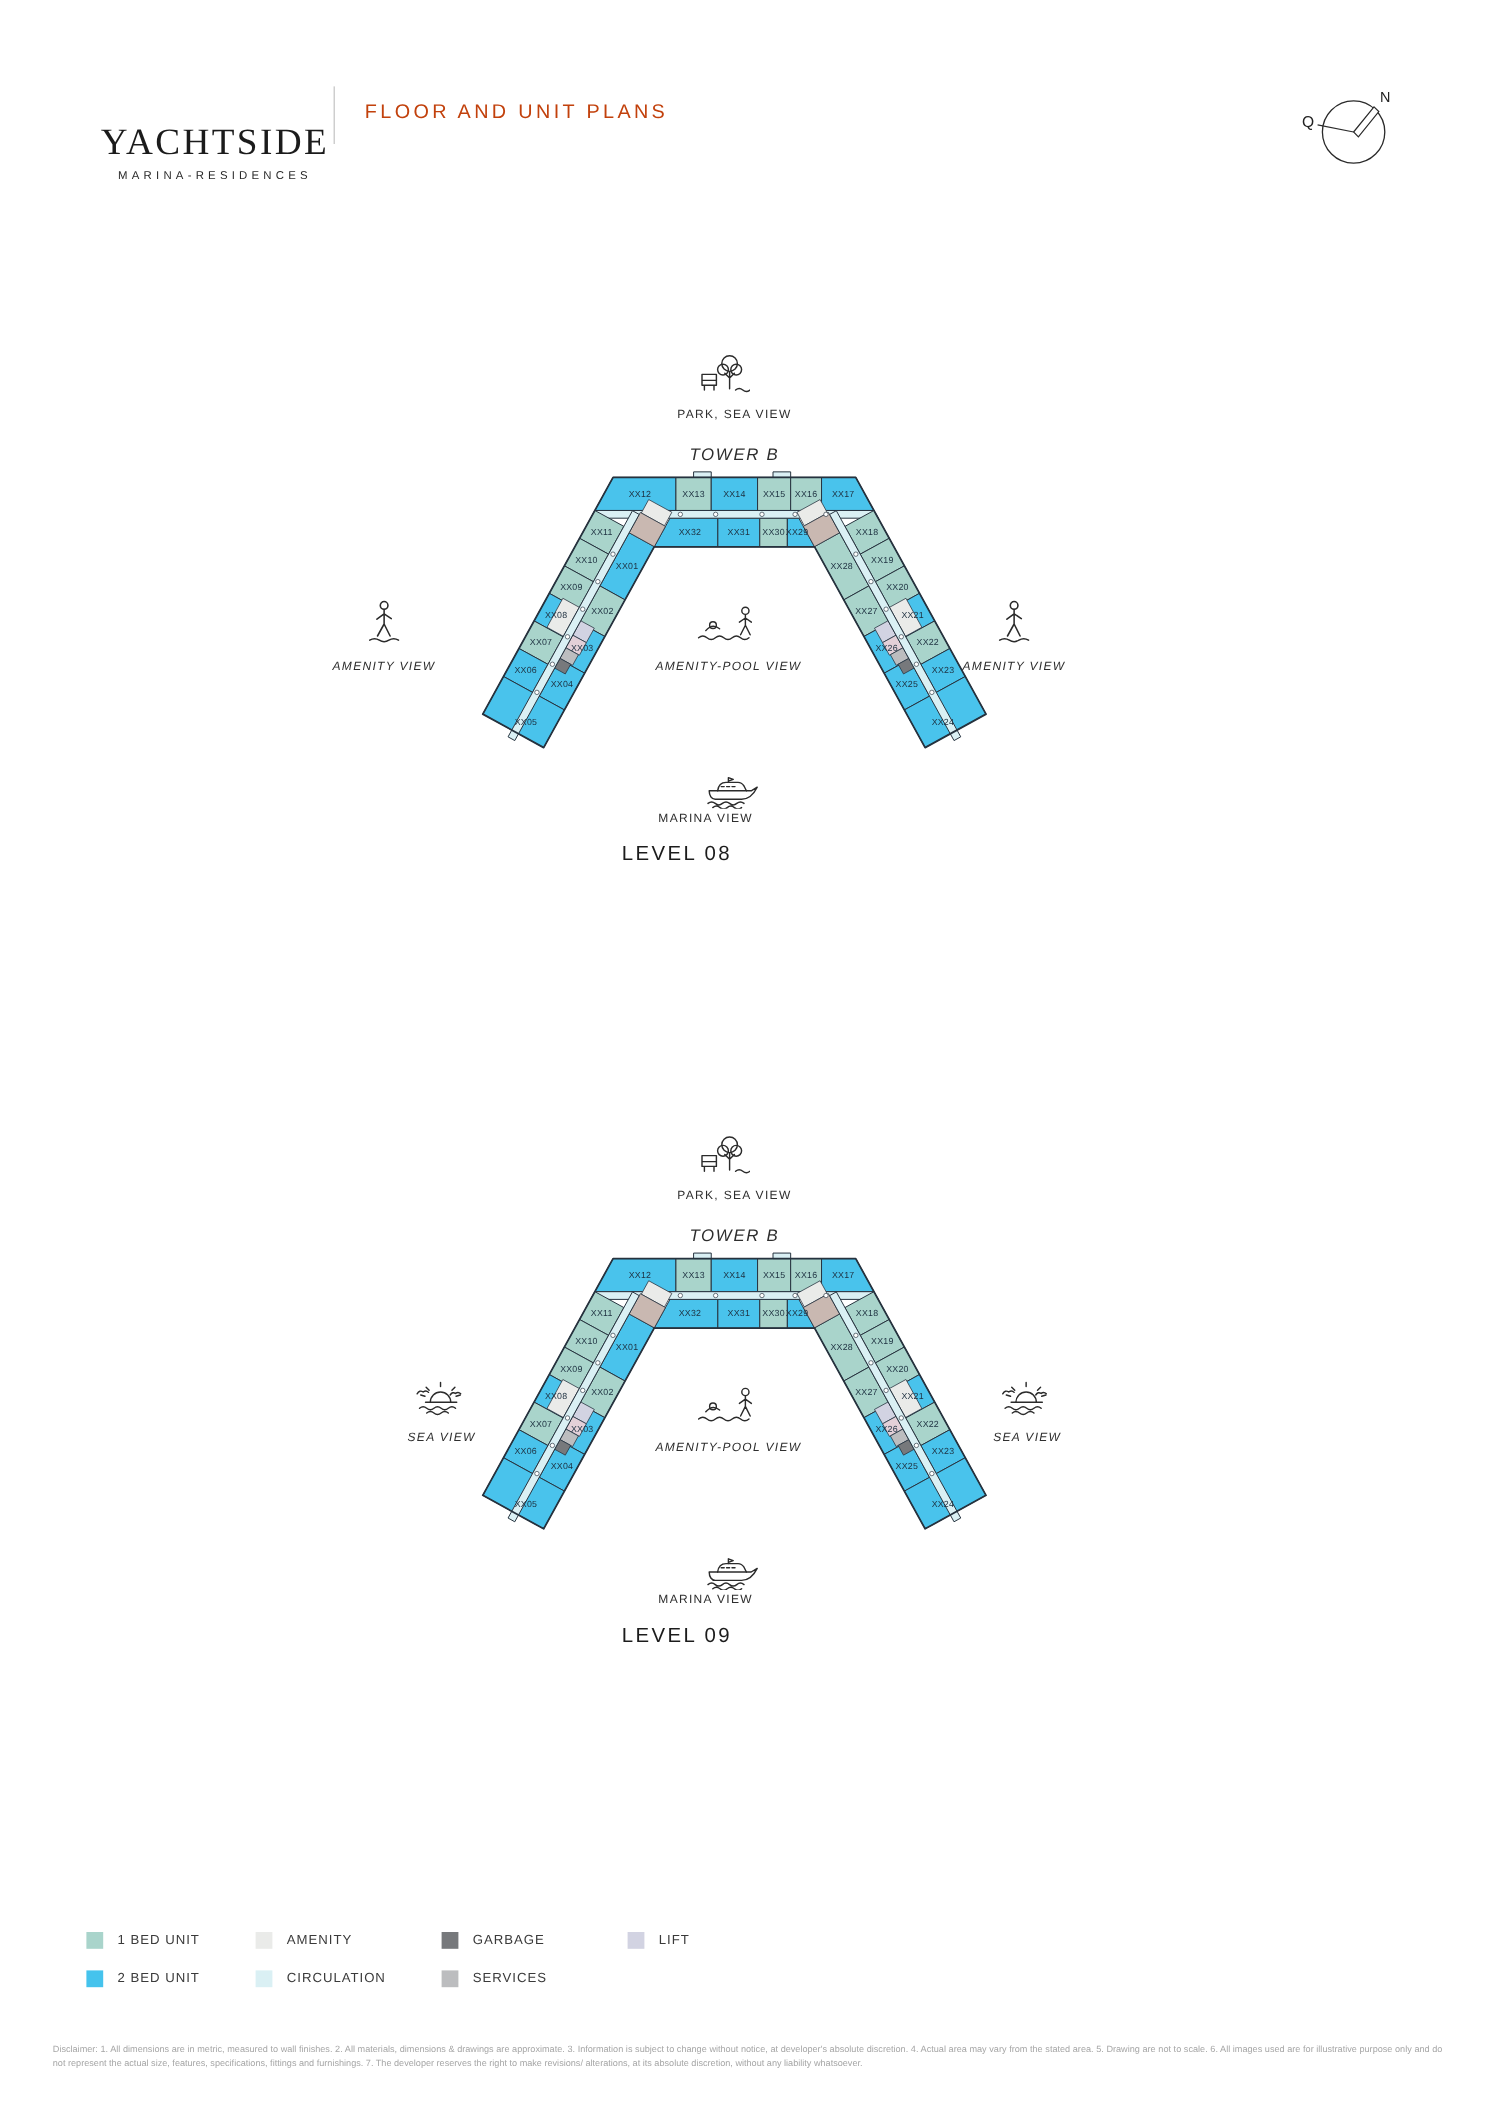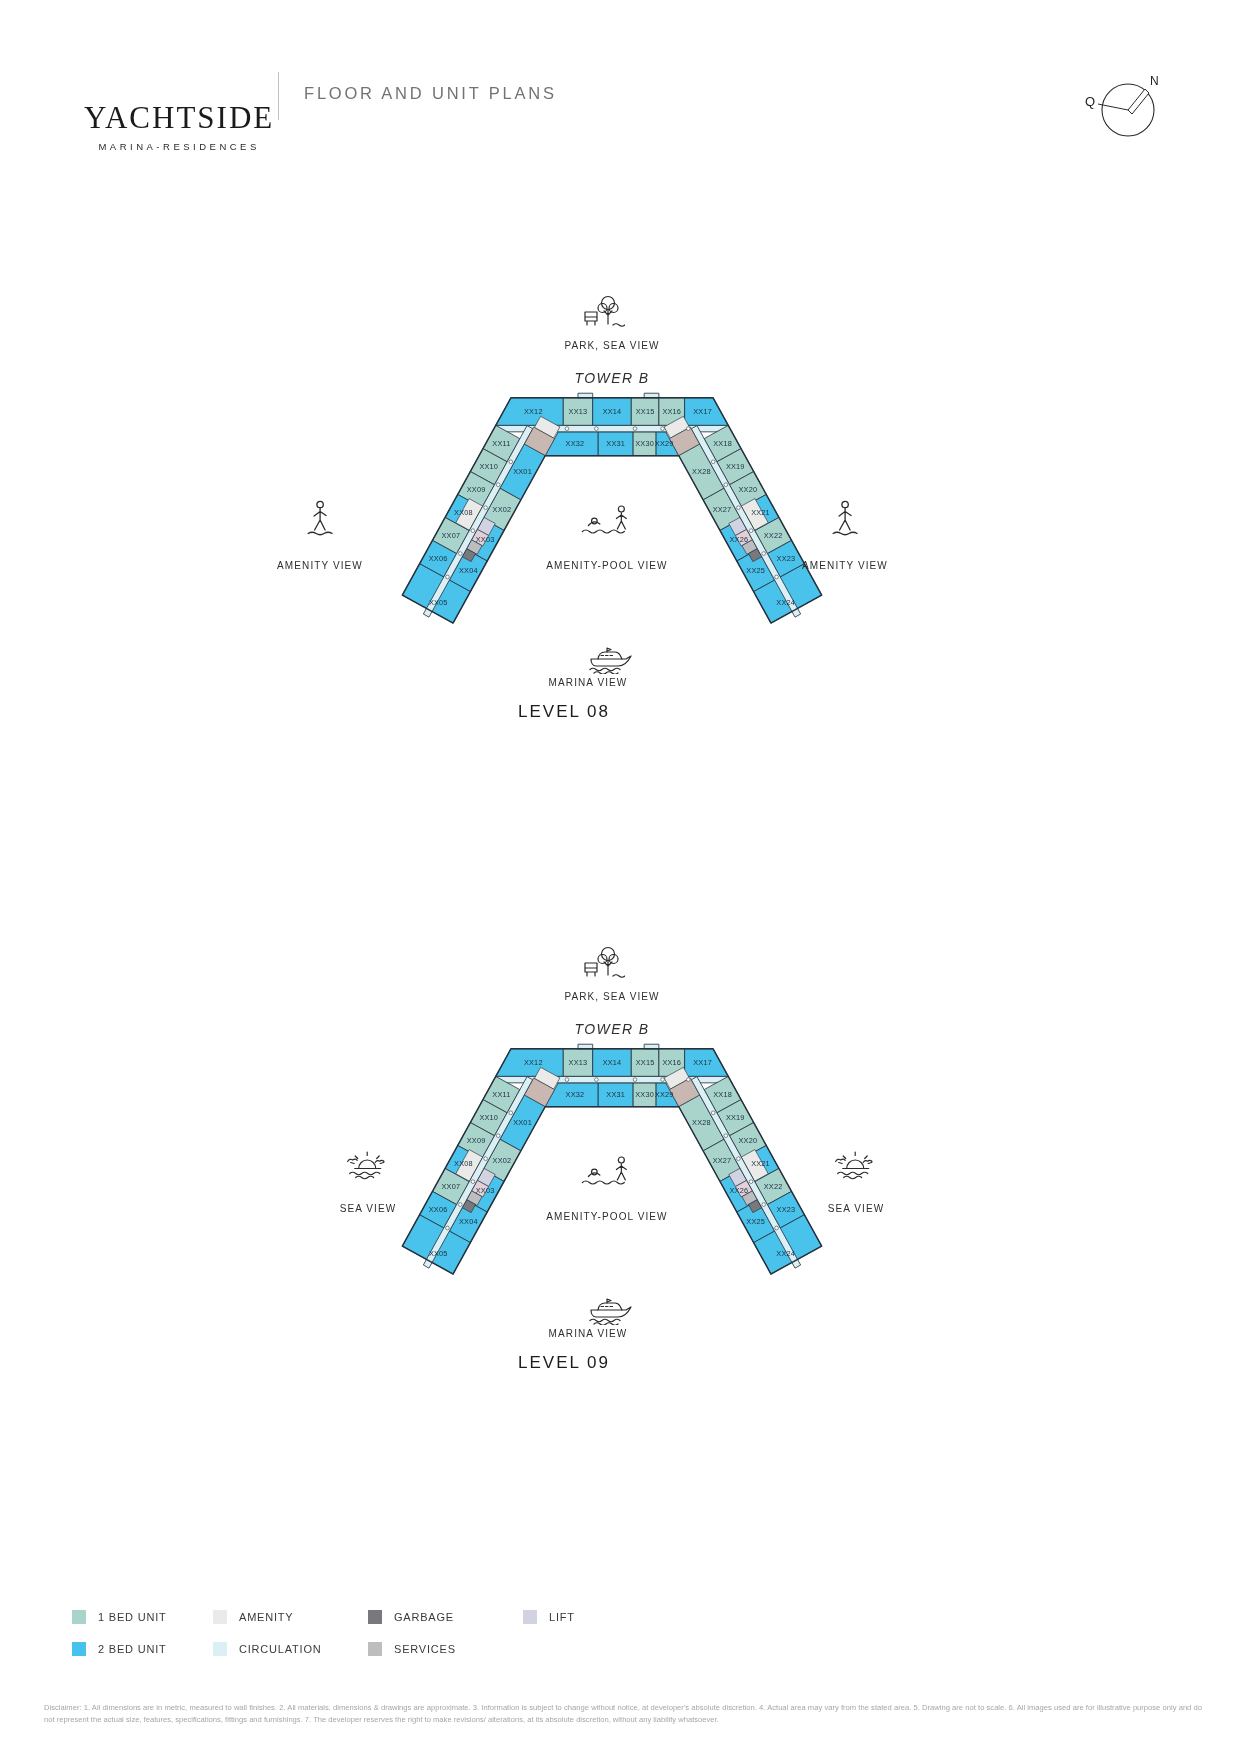--- a/index.html
+++ b/index.html
@@ -6,35 +6,35 @@
   .page{position:relative;width:1241px;height:1754px;margin:0 auto;background:#fff;
         font-family:"Liberation Sans",sans-serif;overflow:hidden;}
   .abs{position:absolute;}
   .cx{transform:translateX(-50%);}
 
   
   .logo{left:84px;top:64px;text-align:center;}
   .brand{font-family:"Liberation Serif",serif;font-size:31px;letter-spacing:2px;color:#1b1b1b;white-space:nowrap;margin-top:36px;}
   .brand-sub{font-size:9.5px;letter-spacing:3.5px;color:#2a2a2a;margin-top:5px;white-space:nowrap;}
   .divider{left:278px;top:72px;width:1px;height:48px;background:#c2c2c2;}
-  .doc-title{left:304px;top:84px;font-size:16.5px;letter-spacing:2.8px;color:#737373;white-space:nowrap;}
+  .doc-title{left:304px;top:84px;font-size:16.5px;letter-spacing:2.8px;color:#c2410c;white-space:nowrap;}
   .compass{left:1082px;top:68px;}
 
   
   .fig{position:absolute;left:0;width:1241px;height:440px;}
   #fig1{top:290px;}
   #fig2{top:941px;}
   .view-label{font-size:10px;letter-spacing:1.1px;color:#2e2e2e;white-space:nowrap;}
   .tower-label{font-size:14px;letter-spacing:1.4px;color:#2e2e2e;white-space:nowrap;font-style:italic;}
   .level-label{font-size:17px;letter-spacing:2px;color:#1c1c1c;white-space:nowrap;}
   .f-top-icon{left:602px;top:0;}
   .f-top-label{left:612px;top:50px;}
   .f-tower{left:612px;top:80px;}
   .f-plan{left:373px;top:93px;}
-  .side-block{display:flex;flex-direction:column;align-items:center;gap:18px;}
+  .side-block{display:flex;flex-direction:column;align-items:center;gap:7px;font-style:italic;}
   .f-left{left:320px;top:208px;}
   .f-center{left:607px;top:212px;}
   .f-right{left:845px;top:208px;}
   #fig2 .f-left{left:368px;}
   #fig2 .f-right{left:856px;}
   .f-bottom-icon{left:610px;top:350px;}
   .f-bottom-label{left:588px;top:387px;}
   .f-level{left:564px;top:412px;}
   svg text{font-family:"Liberation Sans",sans-serif;}
 

